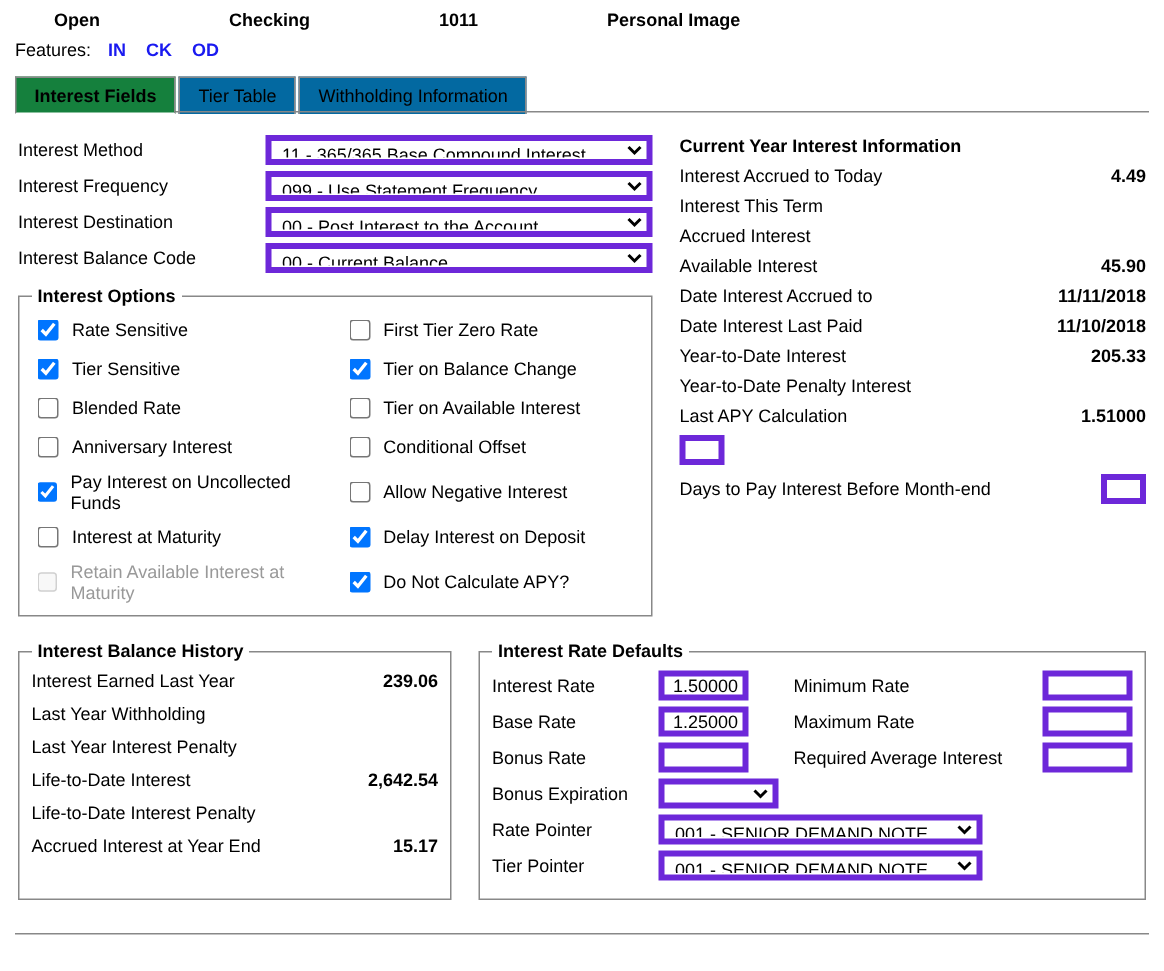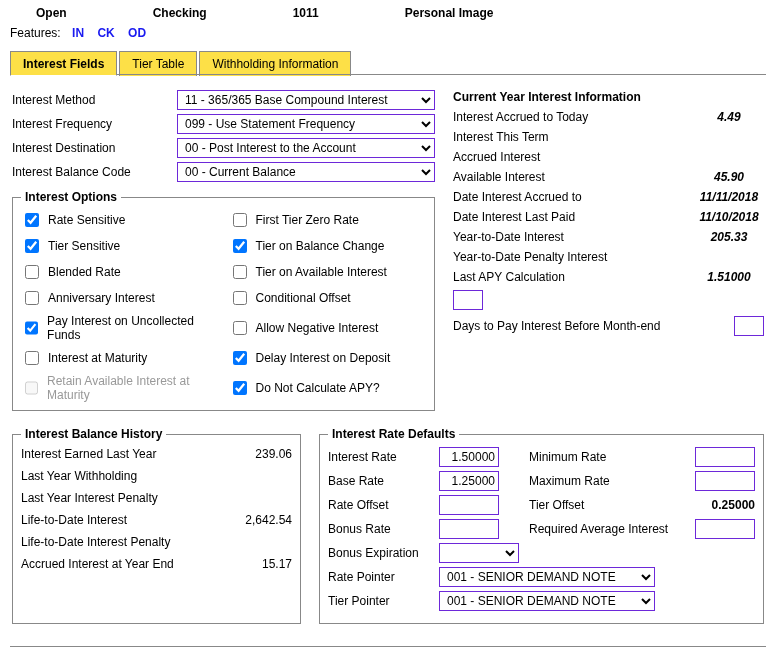--- a/index.html
+++ b/index.html
@@ -25,29 +25,29 @@
   .tabs {
     display: flex;
     border-bottom: 1px solid transparent;
     margin-bottom: 10px;
     position: relative;
   }
   .tab {
     padding: 5px 12px 4px 12px;
     border: 1px solid #888;
     border-bottom: none;
-    background: #fde047;
+    background: #0369a1;
     font-size: 12px;
     margin-right: 2px;
     cursor: pointer;
     position: relative;
     top: 1px;
   }
   .tab.active {
-    background: #fde047;
+    background: #15803d;
     font-weight: bold;
     border-bottom: 1px solid #fff;
     z-index: 2;
   }
   .tabline {
     position: absolute;
     left: 0; right: 0; bottom: 0;
     height: 1px;
     background: #888;
     z-index: 1;
@@ -60,21 +60,21 @@
   .col-left { flex: 1.05; }
   .col-right { flex: 1; }
   .form-row {
     display: flex;
     align-items: center;
     margin-bottom: 4px;
   }
   .form-row label { width: 165px; }
   select, input[type=text] {
     font: inherit;
-    border: 1px solid #6d28d9;
+    border: 4px solid #6d28d9;
     background: #fff;
     padding: 1px 3px;
     height: 20px;
   }
   select.wide { width: 258px; }
   fieldset {
     border: 1px solid #888;
     margin: 8px 0 0 0;
     padding: 6px 8px 8px 8px;
   }
@@ -89,31 +89,31 @@
   .chk input { width: 14px; height: 14px; }
   .chk.disabled { color: #999; }
   .info-block { margin-top: 0; }
   .info-title { font-weight: bold; margin-bottom: 6px; }
   .info-row {
     display: flex;
     justify-content: space-between;
     align-items: center;
     margin-bottom: 6px;
   }
-  .info-row .val { font-weight: bold; text-align: center; min-width: 70px; font-style: italic; }
+  .info-row .val { font-weight: bold; text-align: right; min-width: 70px; }
   .tinybox { width: 30px; height: 18px; border: 1px solid #888; }
   .lower { display: flex; gap: 18px; margin-top: 8px; }
   .low-left { flex: 0.95; }
   .low-right { flex: 1.25; }
   .hist-row {
     display: flex;
     justify-content: space-between;
     margin-bottom: 8px;
   }
-  .hist-row .hv { font-weight: normal; }
+  .hist-row .hv { font-weight: bold; }
   .def-row {
     display: flex;
     align-items: center;
     margin-bottom: 4px;
     gap: 16px;
   }
   .def-row > label:first-child { width: 95px; }
   .def-row input.num { width: 60px; text-align: right; }
   .def-row .lbl2 { width: 150px; margin-left: 14px; }
   .def-row input.num2 { width: 60px; text-align: right; }
@@ -331,26 +331,20 @@
         <label class="lbl2">Minimum Rate</label>
         <input type="text" class="num2" style="">
       </div>
       <div class="def-row">
         <label>Base Rate</label>
         <input type="text" class="num" value="1.25000" style="">
         <label class="lbl2">Maximum Rate</label>
         <input type="text" class="num2" style="">
       </div>
       <div class="def-row">
-        <label>Rate Offset</label>
-        <input type="text" class="num" style="">
-        <label class="lbl2">Tier Offset</label>
-        <span style="font-weight:bold;width:60px;text-align:right">0.25000</span>
-      </div>
-      <div class="def-row">
         <label>Bonus Rate</label>
         <input type="text" class="num" style="">
         <label class="lbl2">Required Average Interest</label>
         <input type="text" class="num2" style="">
       </div>
       <div class="def-row">
         <label>Bonus Expiration</label>
         <select style="width:80px"><option></option></select>
       </div>
       <div class="def-row">

